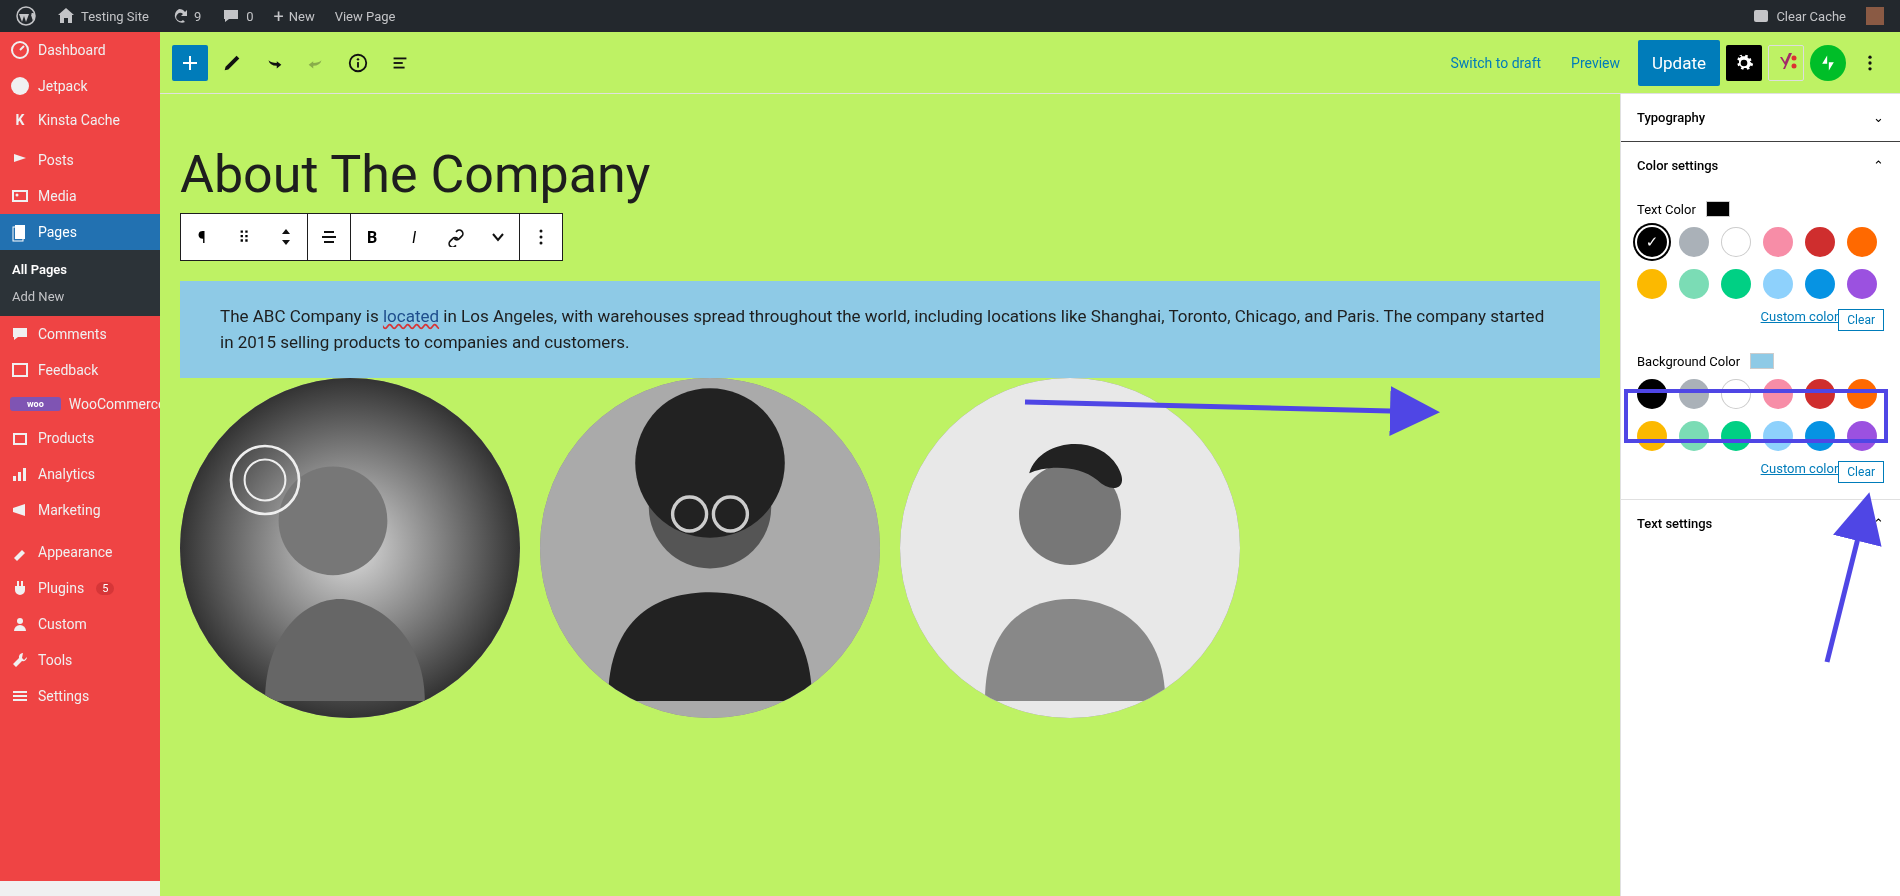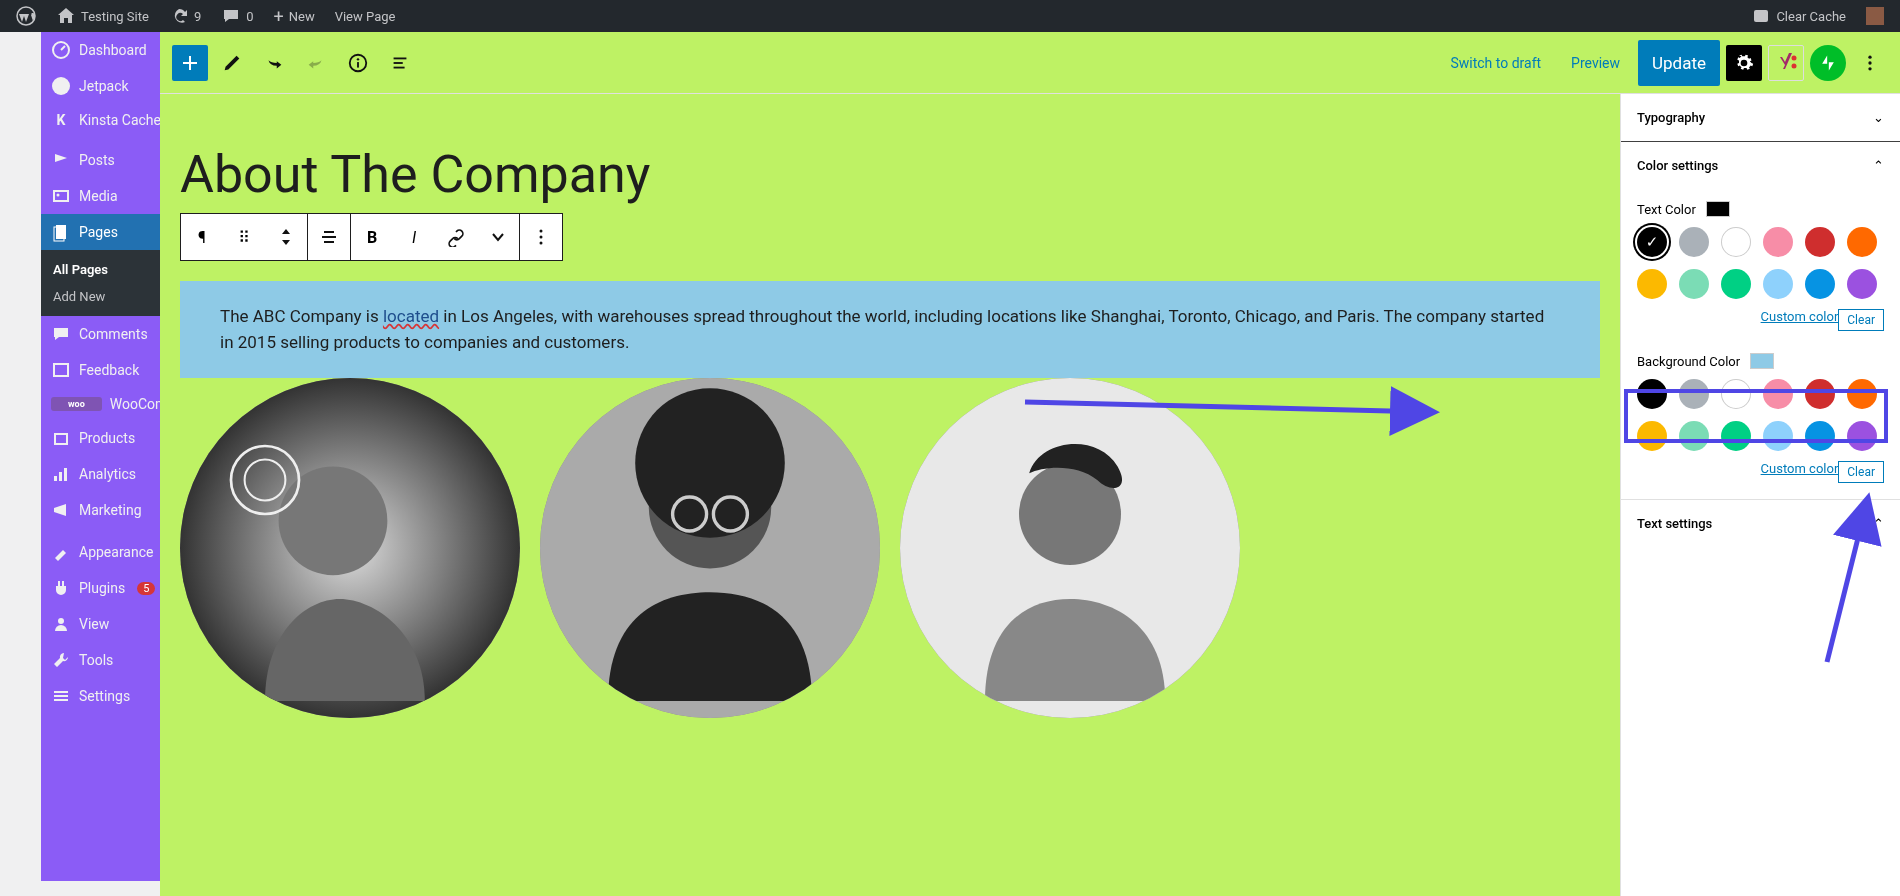--- a/index.html
+++ b/index.html
@@ -4,21 +4,21 @@
 <style>
 * { margin:0; padding:0; box-sizing:border-box; font-family:-apple-system,BlinkMacSystemFont,"Segoe UI",Roboto,sans-serif; }
 body { width:1900px; height:896px; background:#f0f0f1; overflow:hidden; position:relative; }
 
 
 .adminbar { height:32px; background:#23282d; color:#c3c4c7; display:flex; align-items:center; padding:0 8px; font-size:13px; justify-content:space-between; }
 .adminbar .l, .adminbar .r { display:flex; align-items:center; gap:4px; }
 .ab-item { display:flex; align-items:center; gap:5px; padding:4px 8px; height:32px; cursor:pointer;justify-content:center; }
 
 
-.sidebar { position:absolute; top:32px; left:0; width:160px; bottom:15px; background:#8b5cf6; color:#f0f0f1; font-size:14px;margin-left:41px; }
+.sidebar { position:absolute; top:32px; left:0; width:160px; bottom:15px; background:#ef4444; color:#f0f0f1; font-size:14px; }
 .menu { list-style:none; }
 .menu-item { display:flex; align-items:center; gap:8px; padding:8px 10px; cursor:pointer; position:relative; }
 .menu-item.current { background:#2271b1; color:#fff; }
 .menu-item.current::after { content:""; position:absolute; right:-8px; top:50%; transform:translateY(-50%); border:8px solid transparent; border-right-color:#f0f0f1; }
 .submenu { background:#2c3338; padding:6px 0; }
 .submenu .sub-item { padding:6px 12px; font-size:13px; color:#c3c4c7; cursor:pointer; }
 .submenu .sub-item.current { color:#fff; font-weight:600; }
 .plugin-badge { background:#d63638; color:#fff; border-radius:9px; padding:0 6px; font-size:11px; margin-left:4px; }
 
 
@@ -210,21 +210,21 @@
           <path d="M7 3v5H5v4a5 5 0 0 0 10 0V8h-2V3h-2v5H9V3z" fill="currentColor"></path>
         </svg>
         <span>Plugins</span>
         <span class="plugin-badge">5</span>
       </li>
     <li class="menu-item">
         <svg class="icon" viewBox="0 0 20 20">
           <circle cx="10" cy="7" r="3" fill="currentColor"></circle>
           <path d="M4 17a6 6 0 0 1 12 0z" fill="currentColor"></path>
         </svg>
-        <span>View</span>
+        <span>Custom</span>
       </li>
     <li class="menu-item">
         <svg class="icon" viewBox="0 0 20 20">
           <path d="M13 3a4 4 0 0 0-4 5L3 14l3 3 6-6a4 4 0 0 0 5-4l-3 3-2-2z" fill="currentColor"></path>
         </svg>
         <span>Tools</span>
       </li>
     <li class="menu-item">
         <svg class="icon" viewBox="0 0 20 20">
           <rect x="3" y="5" width="14" height="2" fill="currentColor"></rect>

